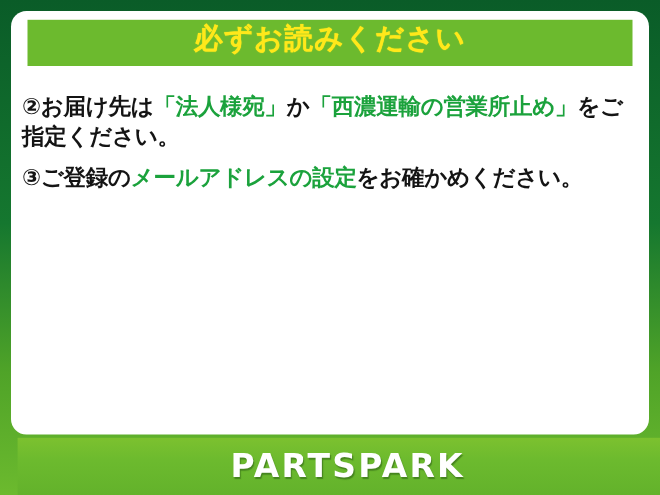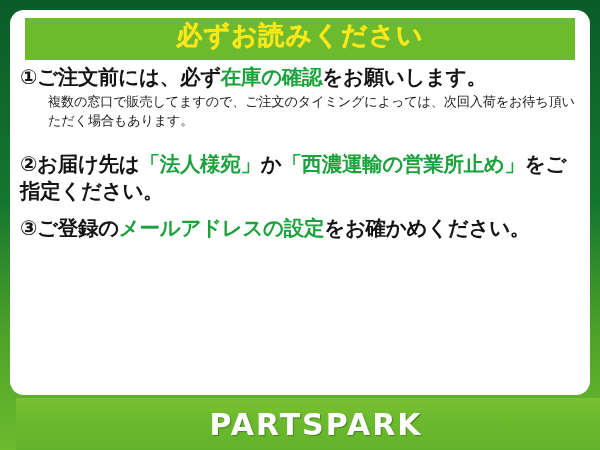--- a/index.html
+++ b/index.html
@@ -116,26 +116,20 @@
 <div class="banner">
 
   <div class="panel">
 
     <div class="title-bar">
       <span class="title-text">必ずお読みください</span>
     </div>
 
     <div class="content">
 
-      <div class="item item-1">
-        <p class="headline">
-          <span>①ご注文前には、必ず</span><span class="hl">在庫の確認</span><span>をお願いします。</span>
-        </p>
-        <p class="sub">複数の窓口で販売してますので、ご注文のタイミングによっては、次回入荷をお待ち頂いただく場合もあります。</p>
-      </div>
 
       <div class="item item-2">
         <p class="headline wrap">
           <span>②お届け先は</span><span class="hl">「法人様宛」</span><span>か</span><span class="hl">「西濃運輸の営業所止め」</span><span>をご指定ください。</span>
         </p>
       </div>
 
       <div class="item item-3">
         <p class="headline">
           <span>③ご登録の</span><span class="hl">メールアドレスの設定</span><span>をお確かめください。</span>

